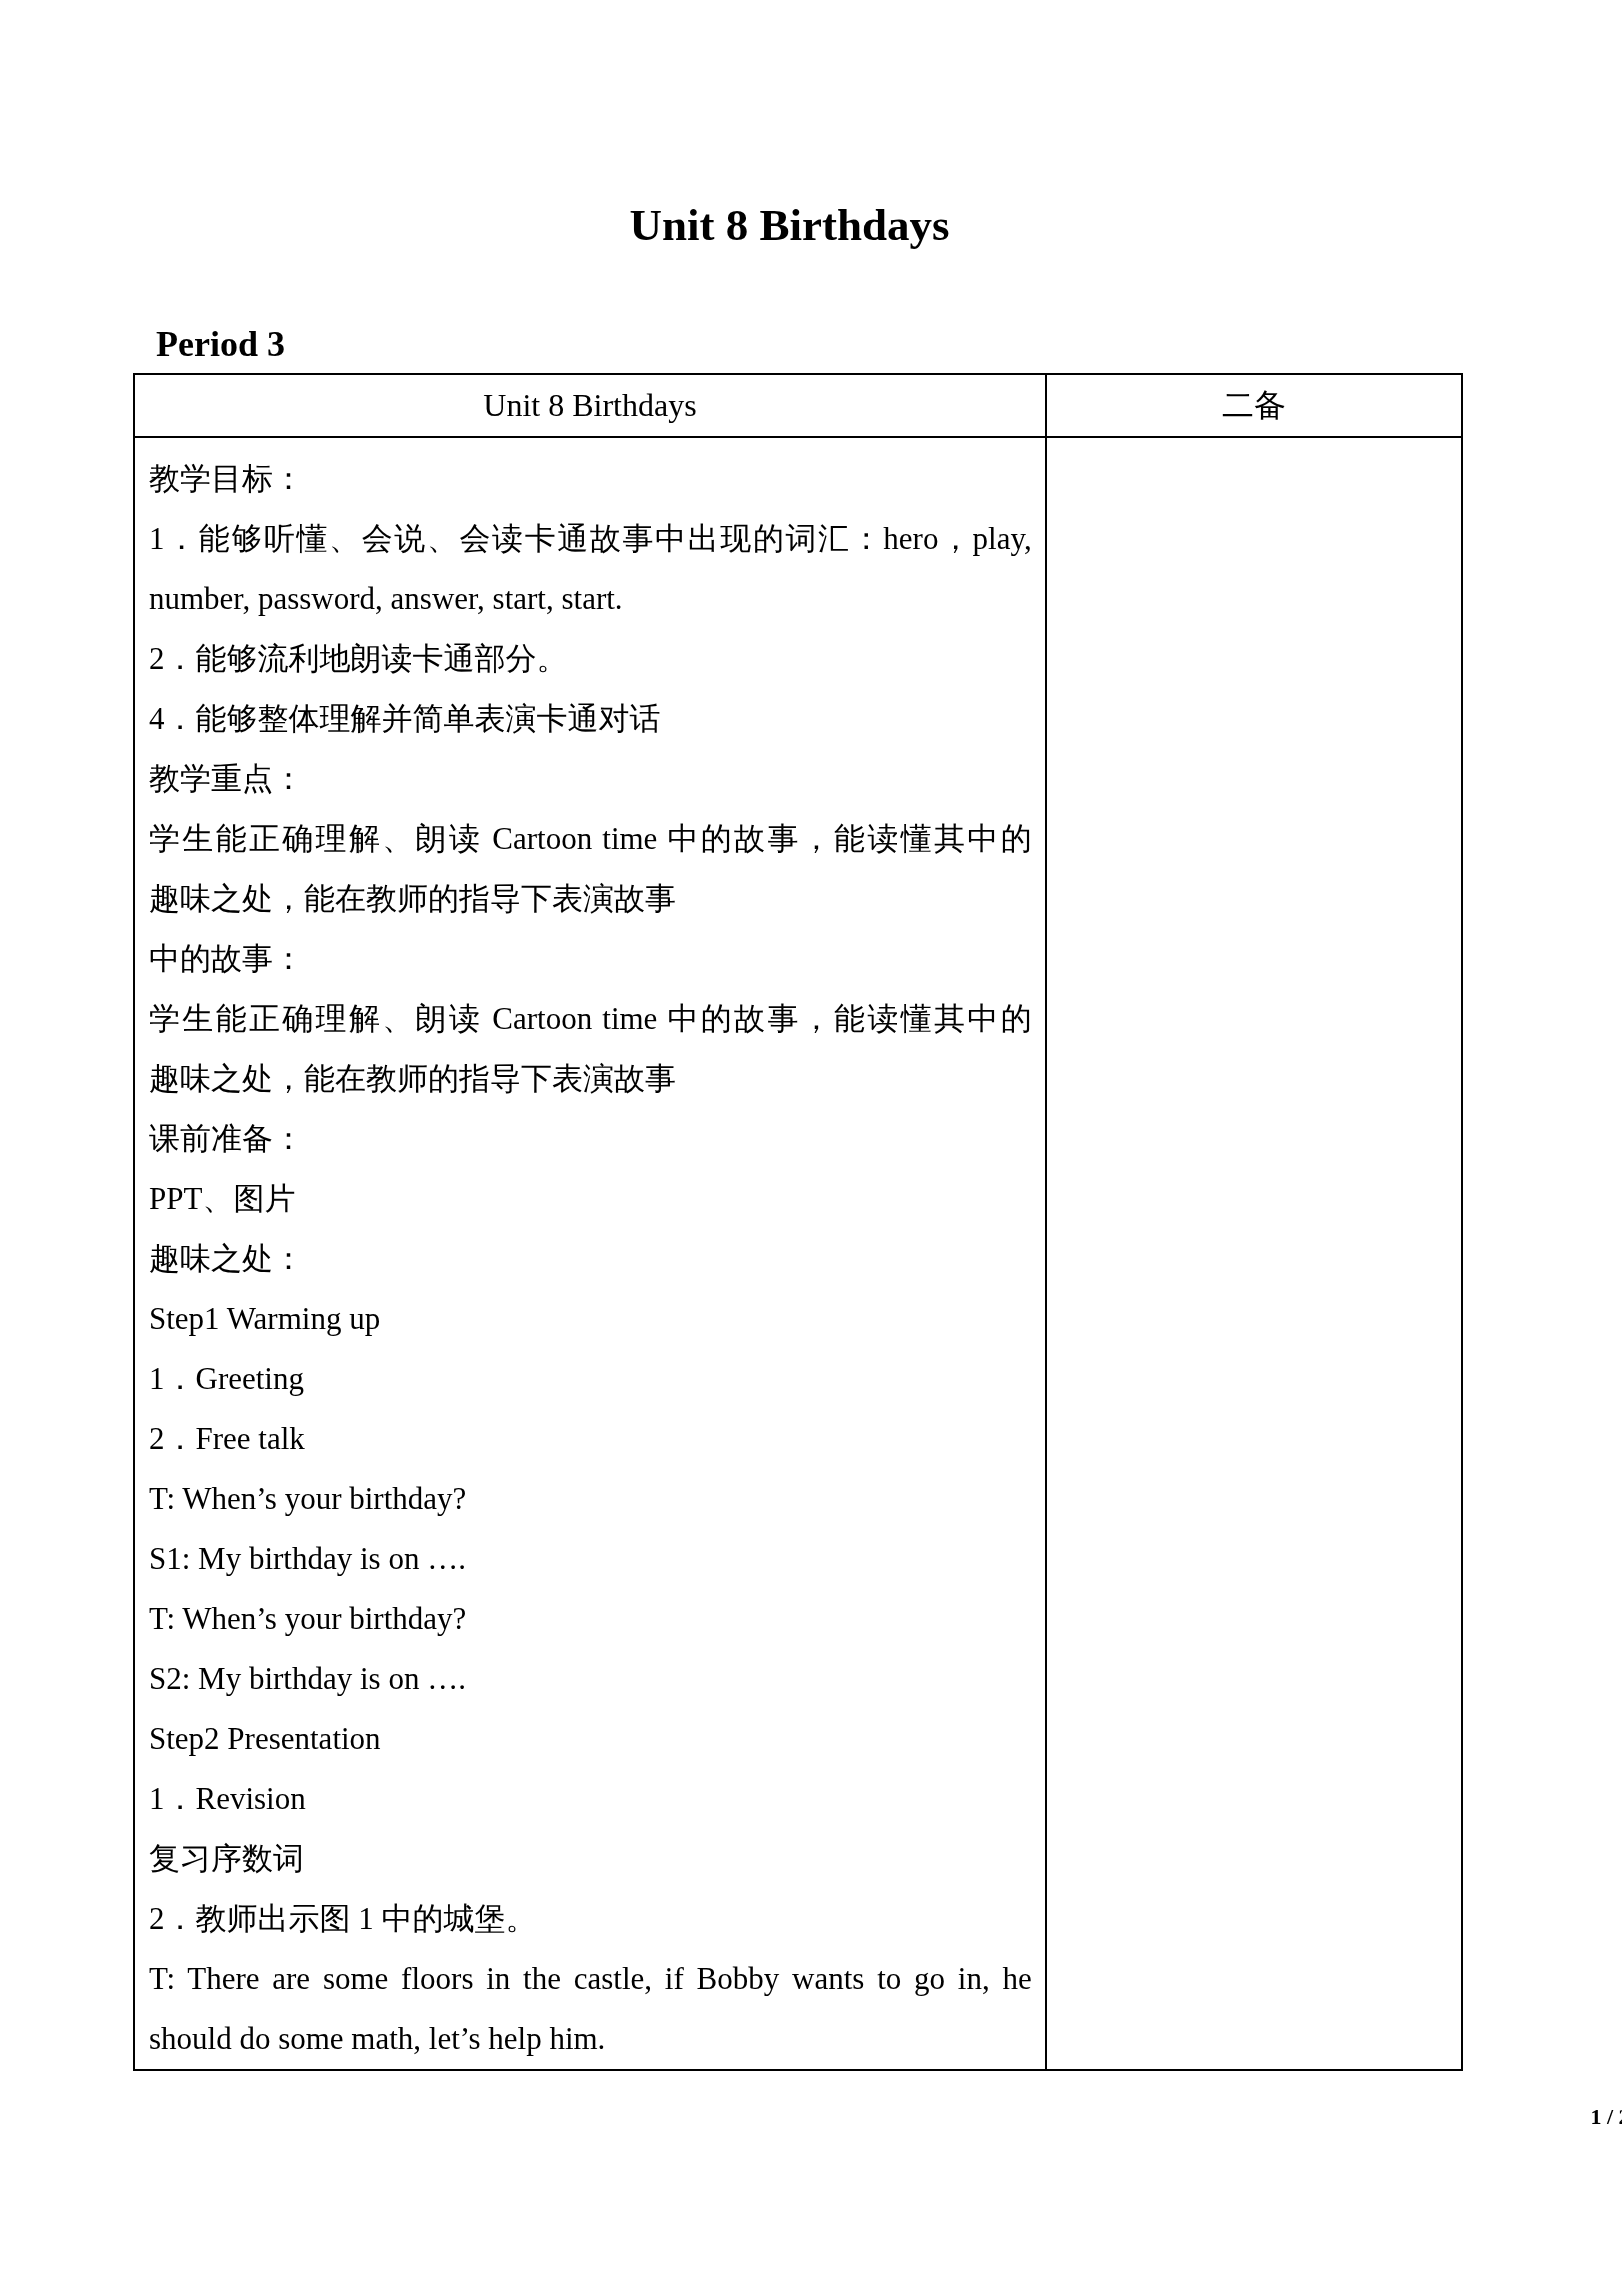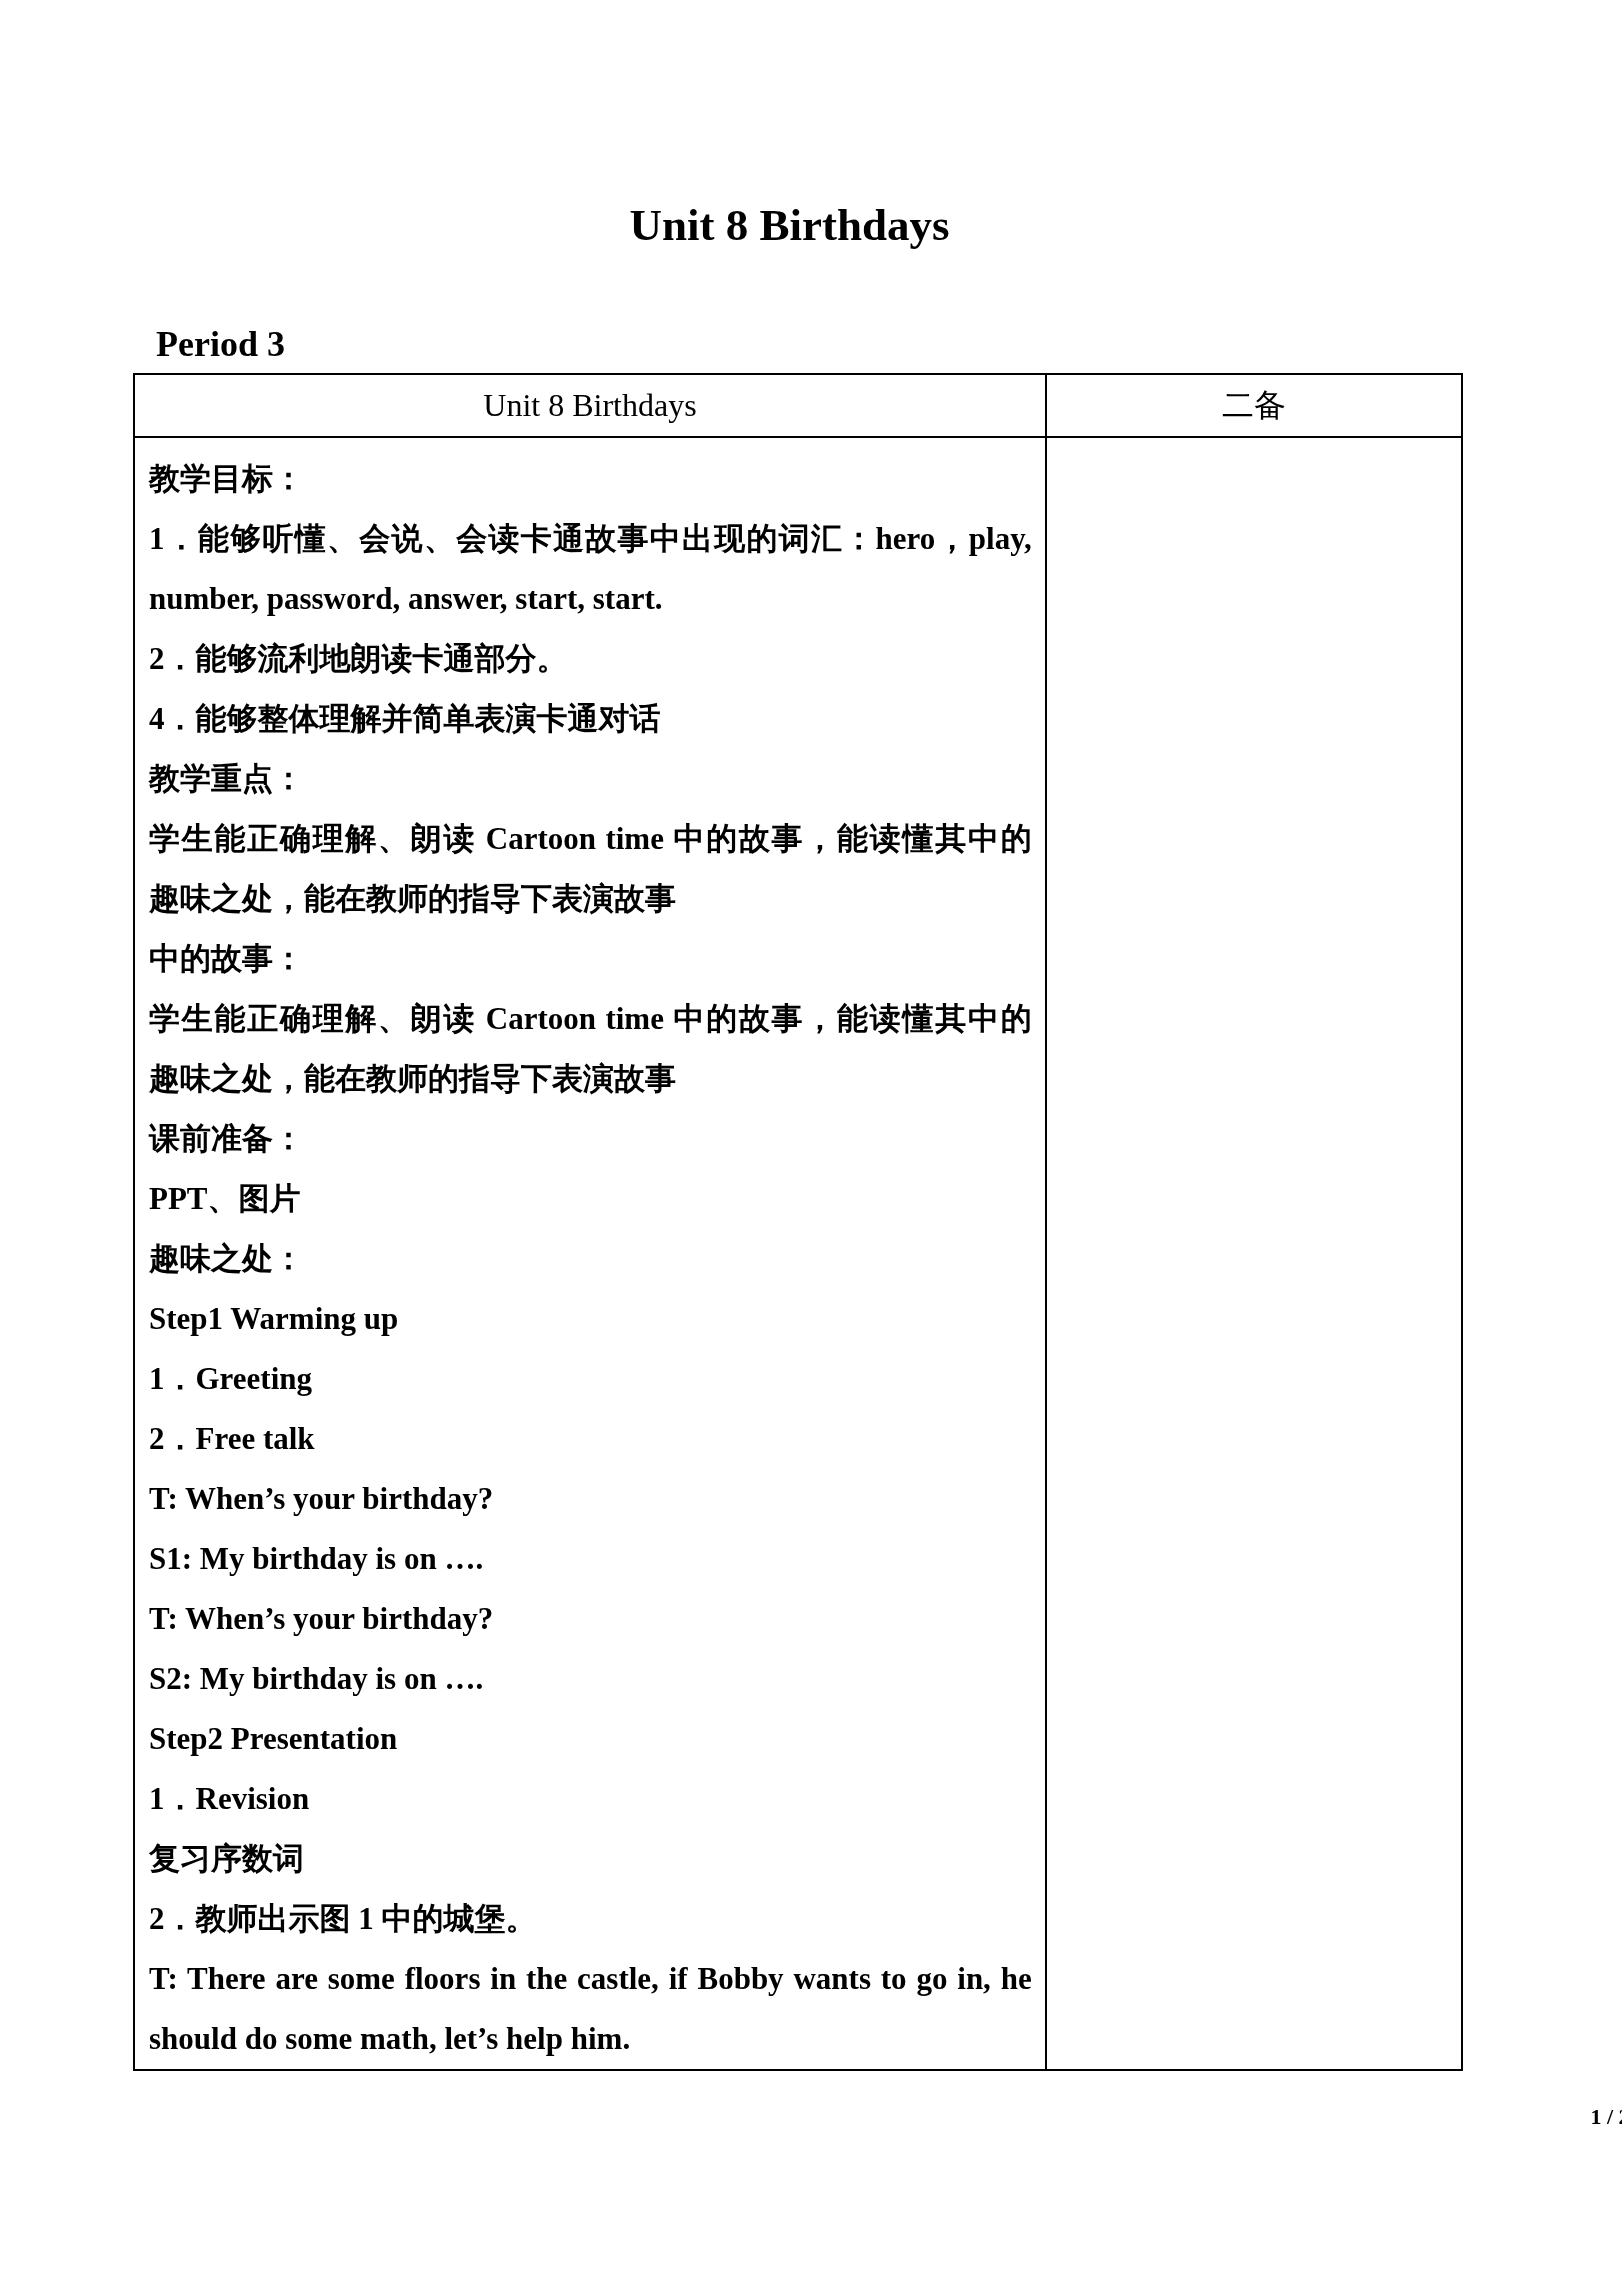--- a/index.html
+++ b/index.html
@@ -65,21 +65,20 @@
     }
     .lines {
       padding-top: 10.6px;
     }
     .line {
       font-size: 31px;
       line-height: 60px;
       height: 60px;
       white-space: nowrap;
       overflow: visible;
-      font-weight: bold;
     }
     .line.justify {
       text-align: justify;
       text-align-last: justify;
       white-space: normal;
     }
     .page-number {
       position: absolute;
       left: 0;
       width: 1623px;

